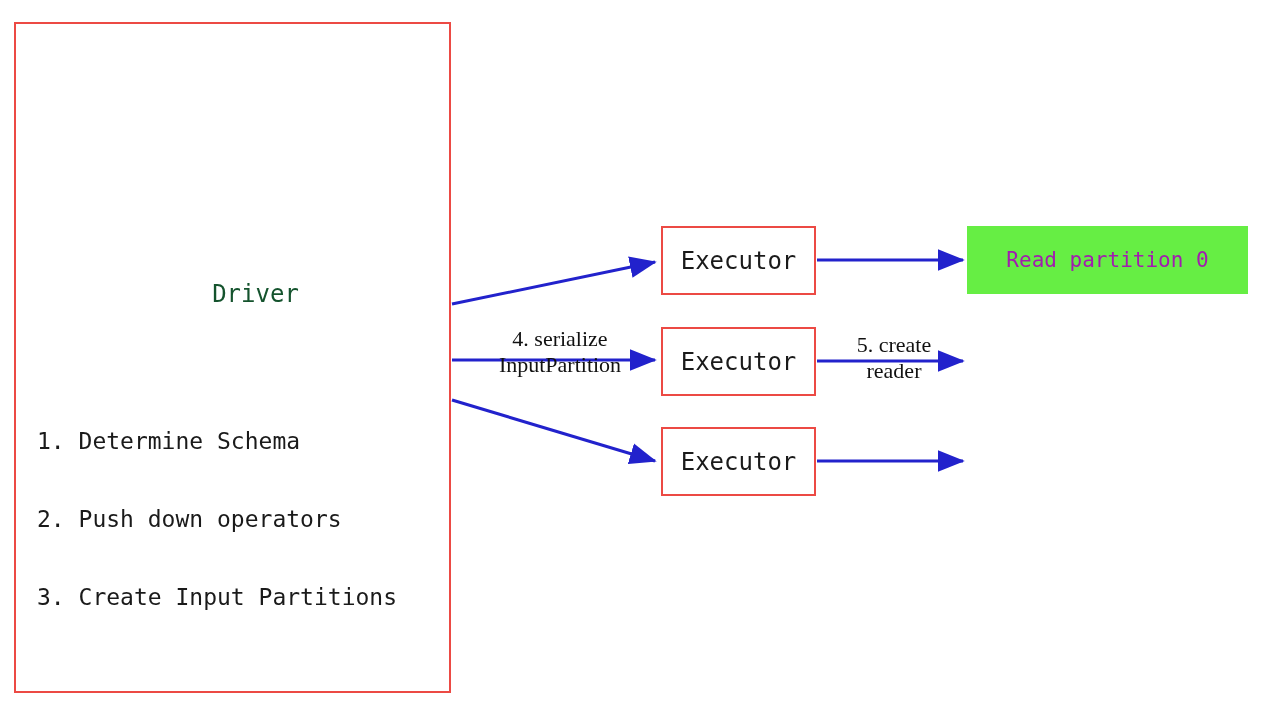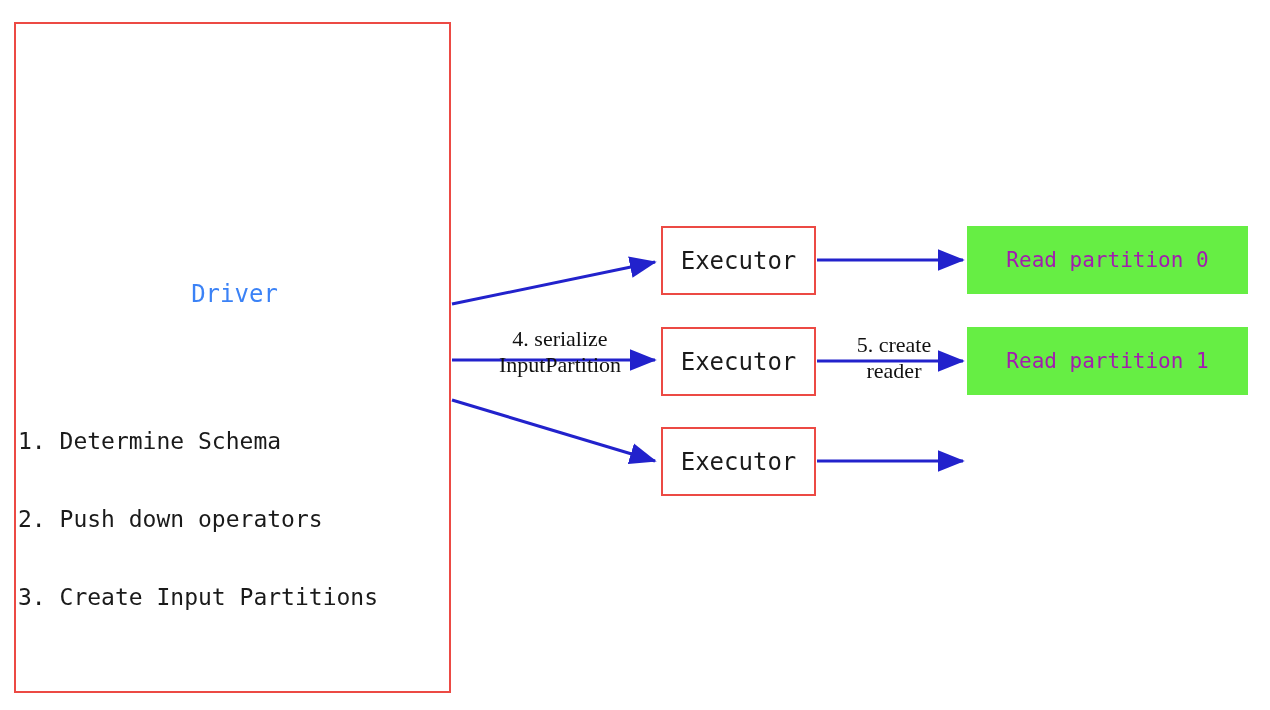--- a/index.html
+++ b/index.html
@@ -37,27 +37,28 @@
     background: #ffffff;
   }
   .driver-title {
     position: absolute;
     left: 0;
     top: 256px;
     width: 437px;
     text-align: center;
     font-family: "DejaVu Sans Mono", "Liberation Mono", monospace;
     font-size: 24px;
-    color: #3b82f6;
+    color: #14532d;
     letter-spacing: 0px;
     white-space: pre;
+    padding-left: 21px;
   }
   .driver-steps {
     position: absolute;
-    left: 2px;
+    left: 21px;
     top: 352px;
     width: 420px;
     font-family: "DejaVu Sans Mono", "Liberation Mono", monospace;
     font-size: 23px;
     line-height: 26px;
     color: #1a1a1a;
     white-space: pre;
   }
   .driver-steps div {
     white-space: pre;
@@ -149,23 +150,20 @@
   <div class="executor-box" id="executor-1">
     <span class="label">Executor</span>
   </div>
   <div class="executor-box" id="executor-2">
     <span class="label">Executor</span>
   </div>
 
   <div class="partition-box" id="partition-0">
     <span class="label">Read partition 0</span>
   </div>
-  <div class="partition-box" id="partition-1">
-    <span class="label">Read partition 1</span>
-  </div>
 
   <svg class="arrows" viewBox="0 0 1270 710">
     <defs>
       <marker id="arrowhead" markerWidth="9" markerHeight="8" refX="8.4" refY="4" orient="auto" markerUnits="strokeWidth">
         <path d="M0,0.4 L9,4 L0,7.6 Z" fill="#2222cc"></path>
       </marker>
     </defs>
 
     <line x1="452" y1="304" x2="655" y2="262" stroke="#2222cc" stroke-width="3" marker-end="url(#arrowhead)"></line>
 

